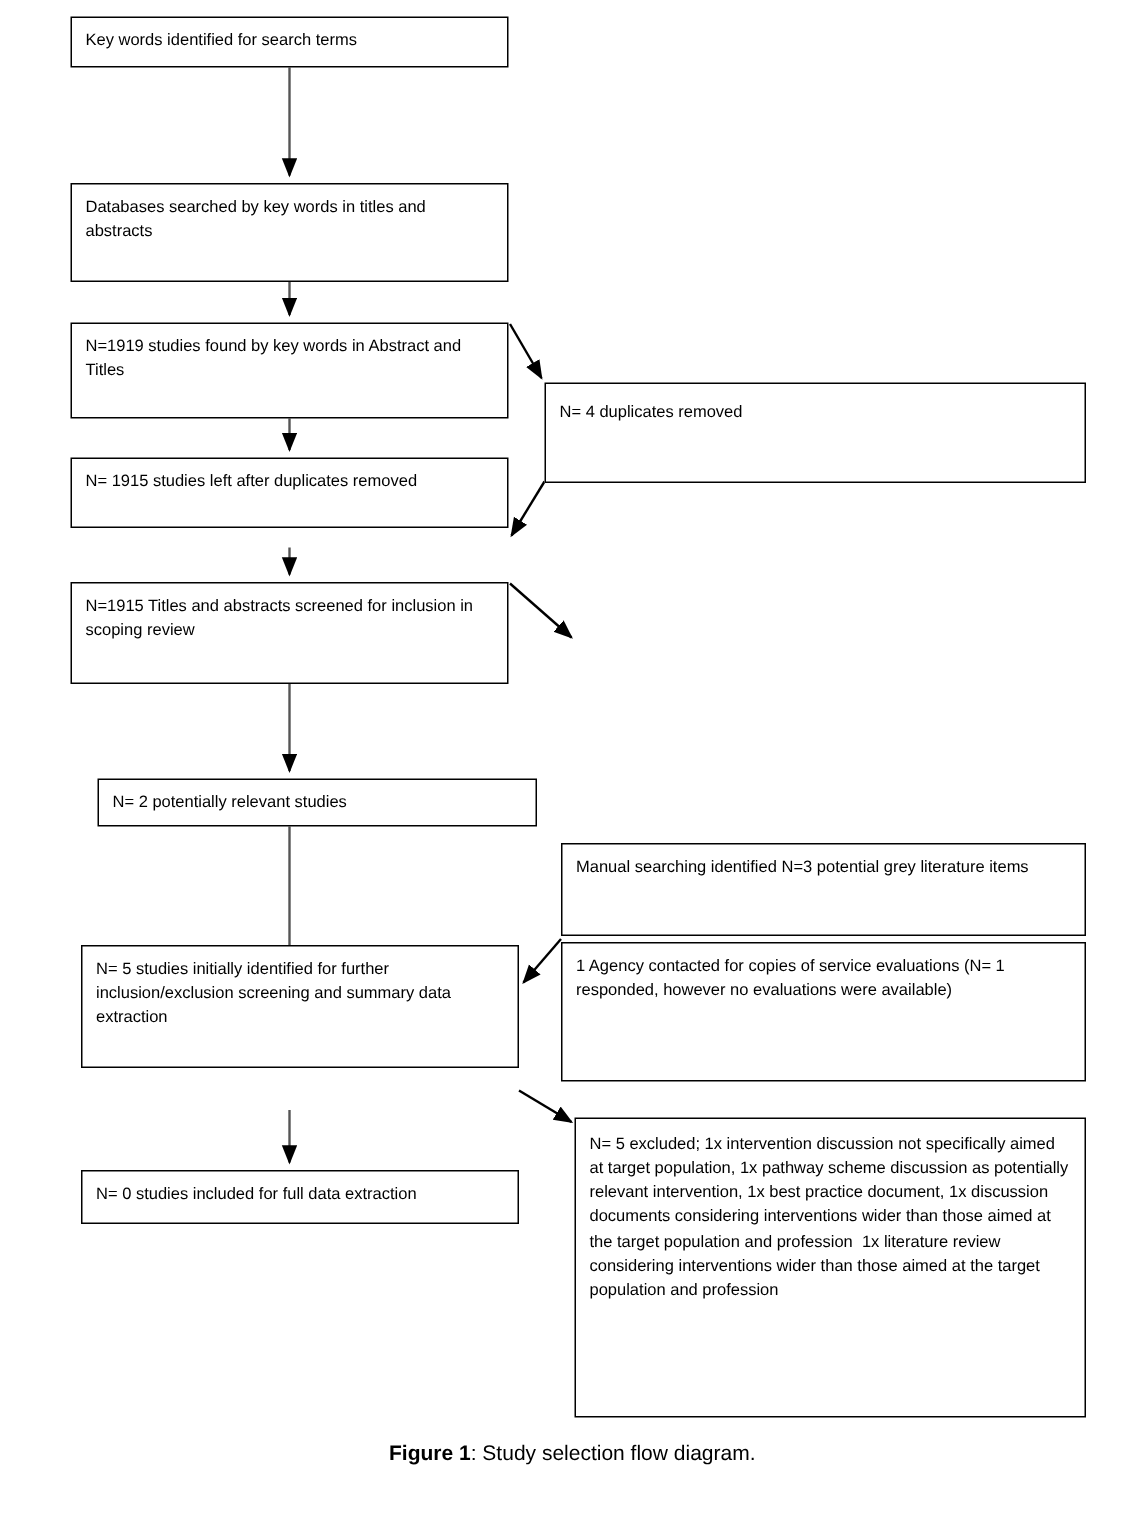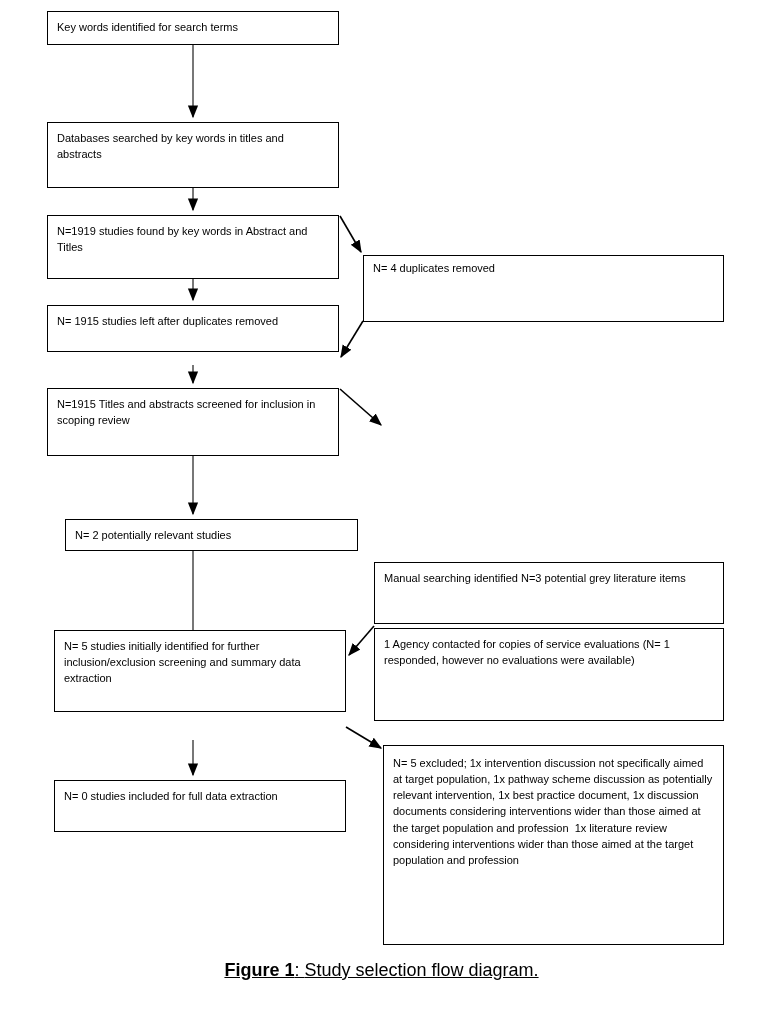--- a/index.html
+++ b/index.html
@@ -37,23 +37,22 @@
     color: #000000;
     white-space: pre-wrap;
     overflow: hidden;
   }
   .caption {
     position: absolute;
     left: 0;
     top: 960px;
     width: 763px;
     text-align: center;
-    font-size: 18px;
+    font-size: 14px;
     color: #000000;
-    text-decoration: underline;
   }
   .caption b {
     font-weight: bold;
   }
 </style>
 </head>
 <body>
 
 <div id="page">
 
@@ -88,36 +87,36 @@
 
     <line x1="193" y1="740" x2="193" y2="775" stroke="#555555" stroke-width="1.6" marker-end="url(#arrowhead)"></line>
   </svg>
 
   <div class="node" style="left:47px; top:11px; width:292px; height:34px;">Key words identified for search terms</div>
 
   <div class="node" style="left:47px; top:122px; width:292px; height:66px;">Databases searched by key words in titles and abstracts</div>
 
   <div class="node" style="left:47px; top:215px; width:292px; height:64px;">N=1919 studies found by key words in Abstract and Titles</div>
 
-  <div class="node" style="left:363px; top:255px; width:361px; height:67px; padding-top:4px;">N= 4 duplicates removed</div>
+  <div class="node" style="left:363px; top:255px; width:361px; height:67px; padding-top:11px;">N= 4 duplicates removed</div>
 
   <div class="node" style="left:47px; top:305px; width:292px; height:47px;">N= 1915 studies left after duplicates removed</div>
 
   <div class="node" style="left:47px; top:388px; width:292px; height:68px;">N=1915 Titles and abstracts screened for inclusion in scoping review</div>
 
 
   <div class="node" style="left:65px; top:519px; width:293px; height:32px;">N= 2 potentially relevant studies</div>
 
   <div class="node" style="left:374px; top:562px; width:350px; height:62px;">Manual searching identified N=3 potential grey literature items</div>
 
   <div class="node" style="left:374px; top:628px; width:350px; height:93px;">1 Agency contacted for copies of service evaluations (N= 1 responded, however no evaluations were available)</div>
 
   <div class="node" style="left:54px; top:630px; width:292px; height:82px;">N= 5 studies initially identified for further inclusion/exclusion screening and summary data extraction</div>
 
   <div class="node" style="left:383px; top:745px; width:341px; height:200px; padding-top:9px;">N= 5 excluded; 1x intervention discussion not specifically aimed at target population, 1x pathway scheme discussion as potentially relevant intervention, 1x best practice document, 1x discussion documents considering interventions wider than those aimed at the target population and profession  1x literature review considering interventions wider than those aimed at the target population and profession</div>
 
-  <div class="node" style="left:54px; top:780px; width:292px; height:52px;">N= 0 studies included for full data extraction</div>
+  <div class="node" style="left:54px; top:780px; width:292px; height:36px;">N= 0 studies included for full data extraction</div>
 
   <div class="caption">
     <b>Figure 1</b><span>: </span><span>Study selection flow diagram.</span>
   </div>
 
 </div>
 
 </body></html>

